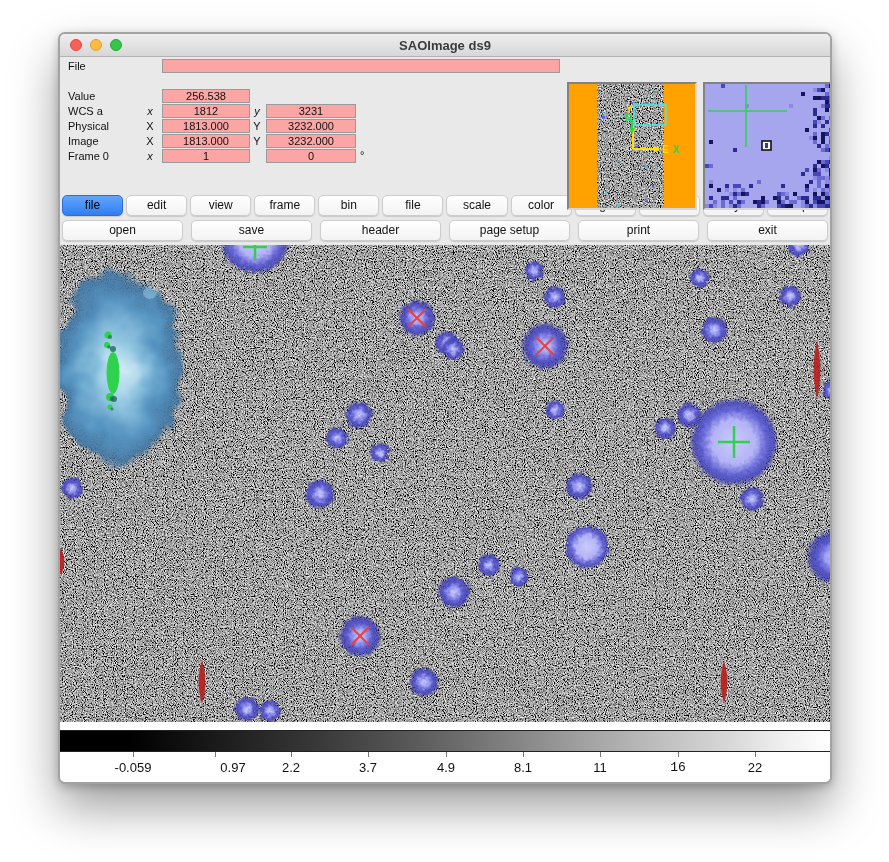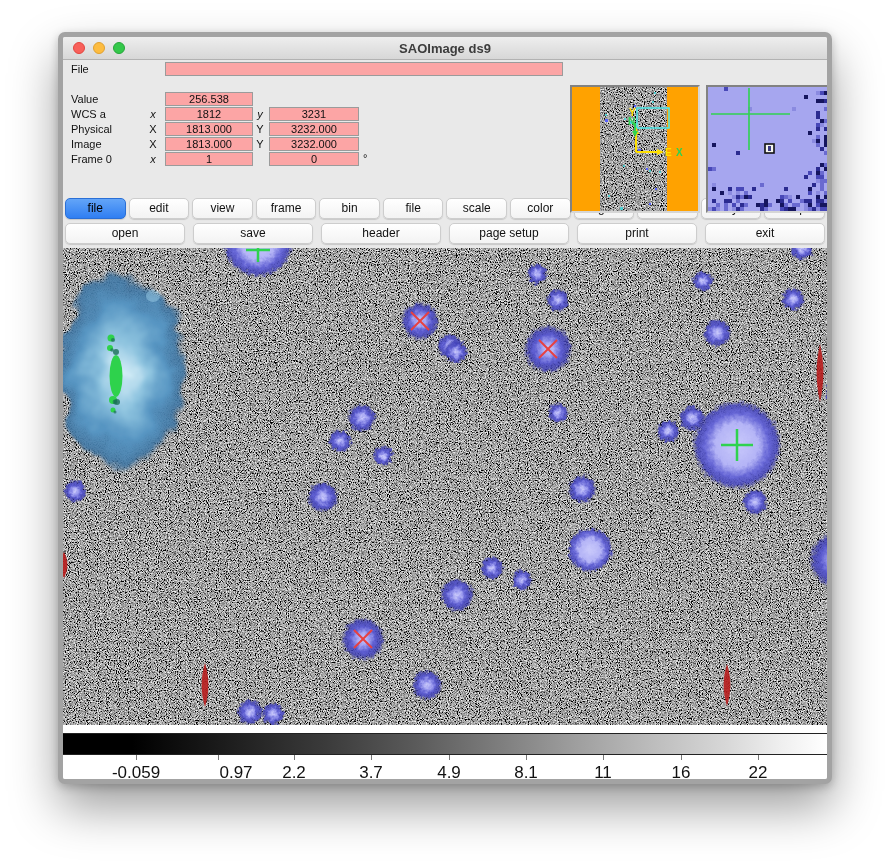--- a/index.html
+++ b/index.html
@@ -1,19 +1,19 @@
 <!DOCTYPE html>
 <html><head>
 <meta charset="utf-8">
 <style>
   html,body{margin:0;padding:0;}
   body{width:889px;height:862px;background:#ffffff;position:relative;
        font-family:"Liberation Sans",sans-serif;overflow:hidden;}
   .window{position:absolute;left:58px;top:32px;width:774px;height:752px;
-          background:#e9e9e9;border:5px solid #a3a3a3;border-radius:7px;
+          background:#e9e9e9;border:2px solid #a3a3a3;border-radius:7px;
           box-shadow:0 24px 48px rgba(0,0,0,.38),0 3px 10px rgba(0,0,0,.22);
           overflow:hidden;box-sizing:border-box;}
   
   .titlebar{height:22px;background:linear-gradient(#eeeeee,#d7d7d7);
             border-bottom:1px solid #b2b2b2;position:relative;
             display:flex;align-items:center;justify-content:center;}
   .lights{position:absolute;left:10px;top:5px;display:flex;gap:8px;}
   .light{width:12px;height:12px;border-radius:50%;box-sizing:border-box;}
   .l-red{background:#f8605a;border:1px solid #e2463f;}
   .l-yellow{background:#fdbc40;border:1px solid #dfa131;}
@@ -46,21 +46,21 @@
   
   .scene{height:477px;margin-top:2px;background:#000;position:relative;overflow:hidden;}
   .scene svg{display:block;}
   
   .colorbarsec{background:#ffffff;height:74px;padding-top:8px;box-sizing:border-box;}
   .cbar{height:20px;border-top:1px solid #222;border-bottom:1px solid #222;
         background:linear-gradient(to right,#000 0%,#000 9%,#1c1c1c 21%,#3a3a3a 34%,
          #5a5a5a 46%,#7d7d7d 57%,#9e9e9e 67%,#bcbcbc 77%,#d8d8d8 87%,#efefef 94%,#fff 100%);}
   .cticks{position:relative;height:6px;}
   .ctick{position:absolute;top:0;width:1px;height:5px;background:#777;}
-  .clabels{position:relative;height:16px;font-size:17px;color:#111;}
+  .clabels{position:relative;height:16px;font-size:13px;color:#111;}
   .clabel{position:absolute;top:2px;transform:translateX(-50%);white-space:nowrap;}
 </style>
 </head>
 <body>
 
 <div class="window">
 
   <div class="titlebar">
     <div class="lights">
       <div class="light l-red"></div>
@@ -503,18 +503,18 @@
         <div class="ctick" style="left: 695px;"></div>
       </div>
     <div class="clabels">
       <span class="clabel" style="left: 73px;">-0.059</span>
       <span class="clabel" style="left: 155px; padding-left: 36px;">0.97</span>
       <span class="clabel" style="left: 231px;">2.2</span>
       <span class="clabel" style="left: 308px;">3.7</span>
       <span class="clabel" style="left: 386px;">4.9</span>
       <span class="clabel" style="left: 463px;">8.1</span>
       <span class="clabel" style="left: 540px;">11</span>
-      <span class="clabel" style="left: 618px;">16</span>
+      <span class="clabel" style="left: 618px; font-family: Liberation Mono, monospace;">16</span>
       <span class="clabel" style="left: 695px;">22</span>
     </div>
   </div>
 
 </div>
 
 </body></html>

